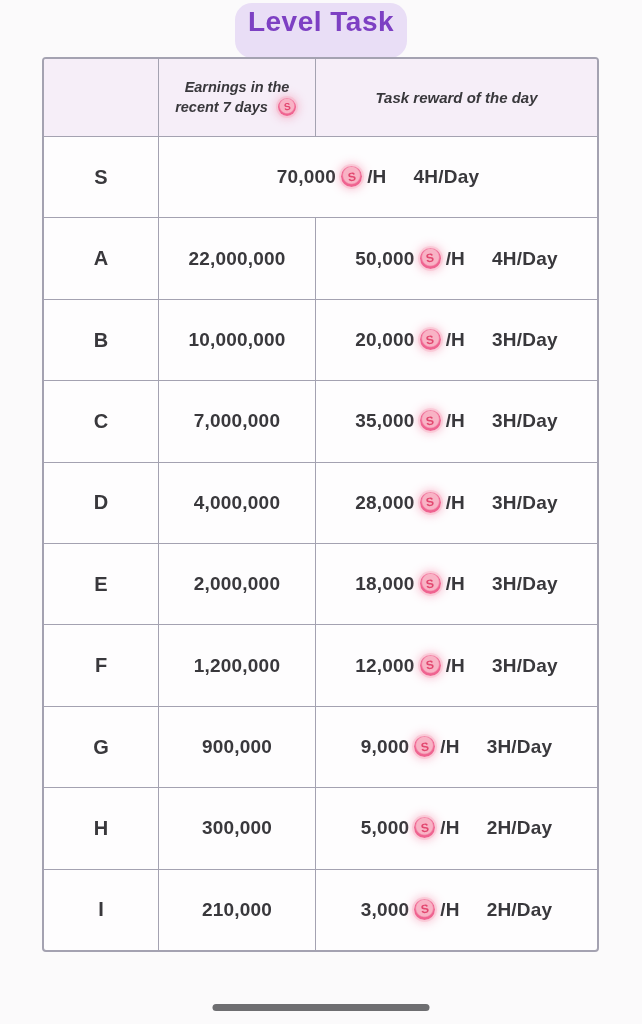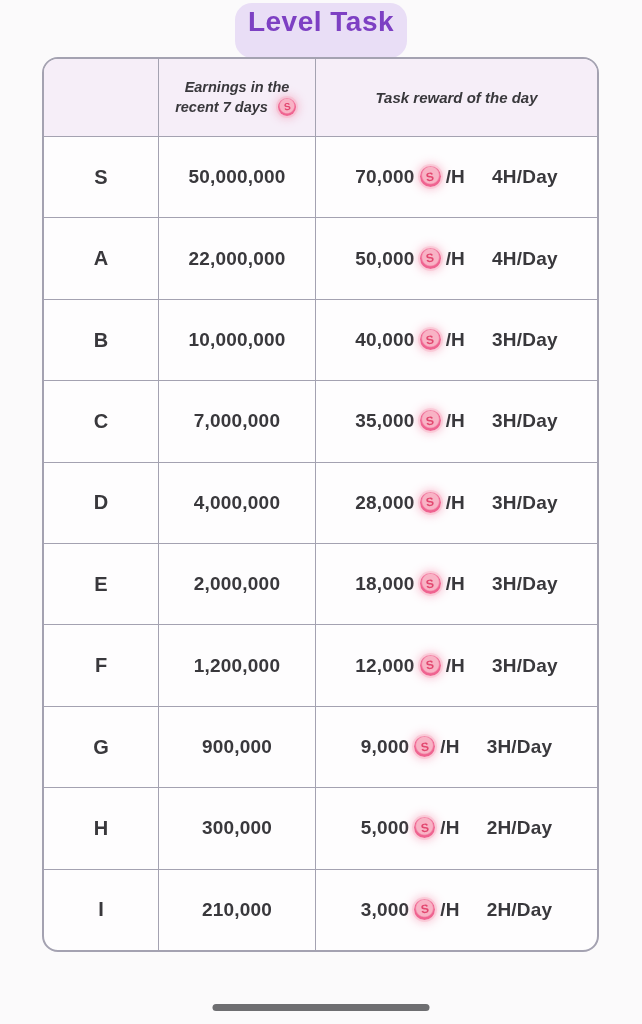--- a/index.html
+++ b/index.html
@@ -34,21 +34,21 @@
     color:var(--title);
     font-size:28px;font-weight:800;
     padding:3px 13px 20px 13px;
     border-radius:17px;
     letter-spacing:.5px;
   }
   .table{
     position:absolute;left:42px;top:57px;width:557px;height:895px;
     background:var(--cell-bg);
     border:2px solid var(--border);
-    border-radius:16px;
+    border-radius:4px;
     overflow:hidden;
     display:flex;flex-direction:column;
   }
   .row{display:flex;flex:1}
   .row.header{flex:0 0 77px;background:var(--header-bg)}
   .row + .row{border-top:1.5px solid var(--border)}
   .cell{
     display:flex;align-items:center;justify-content:center;
     font-weight:700;
   }
@@ -103,21 +103,20 @@
         <span class="coin coin-sm">
             <i>S</i>
           </span>
       </div>
     </div>
     <div class="cell c3 header-reward">Task reward of the day</div>
   </div>
 
   <div class="row">
     <div class="cell c1 level">S</div>
-    <div class="cell c2 earn">50,000,000</div>
     <div class="cell c3 reward">
       <span class="rate-group">
         <span class="rate">70,000</span>
         <span class="coin">
             <i>S</i>
           </span>
         <span class="unit">/H</span>
       </span>
       <span class="daily">4H/Day</span>
     </div>
@@ -136,21 +135,21 @@
       </span>
       <span class="daily">4H/Day</span>
     </div>
   </div>
 
   <div class="row">
     <div class="cell c1 level">B</div>
     <div class="cell c2 earn">10,000,000</div>
     <div class="cell c3 reward">
       <span class="rate-group">
-        <span class="rate">40,000</span>
+        <span class="rate">20,000</span>
         <span class="coin">
             <i>S</i>
           </span>
         <span class="unit">/H</span>
       </span>
       <span class="daily">3H/Day</span>
     </div>
   </div>
 
   <div class="row">

